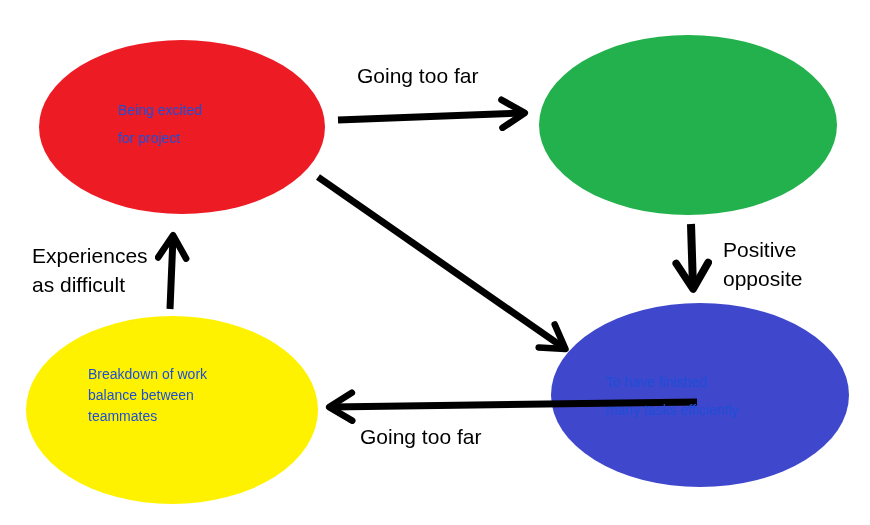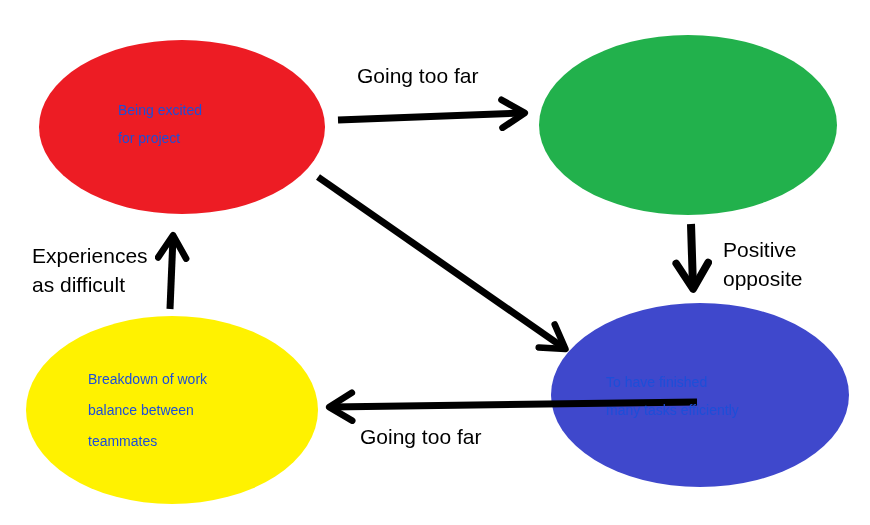--- a/index.html
+++ b/index.html
@@ -31,21 +31,21 @@
   .edge-label {
     position: absolute;
     white-space: pre-line;
     font-size: 21px;
     line-height: 29px;
     color: #000000;
   }
   .node-label.n-excited   { left: 118px; top: 96px;  }
   .node-label.n-finish    { left: 617px; top: 96px;  }
   .node-label.n-tasks     { left: 606px; top: 368px; }
-  .node-label.n-breakdown { left: 88px;  top: 364px; line-height: 31px; }
+  .node-label.n-breakdown { left: 88px;  top: 364px; line-height: 21px; }
 
   .edge-label.e-top      { left: 357px; top: 61px;  }
   .edge-label.e-right    { left: 723px; top: 224px; margin-top: 11px; }
   .edge-label.e-diagonal { left: 349px; top: 247px; }
   .edge-label.e-bottom   { left: 360px; top: 422px; }
   .edge-label.e-left     { left: 32px;  top: 241px; }
 </style>
 </head>
 <body>
 

